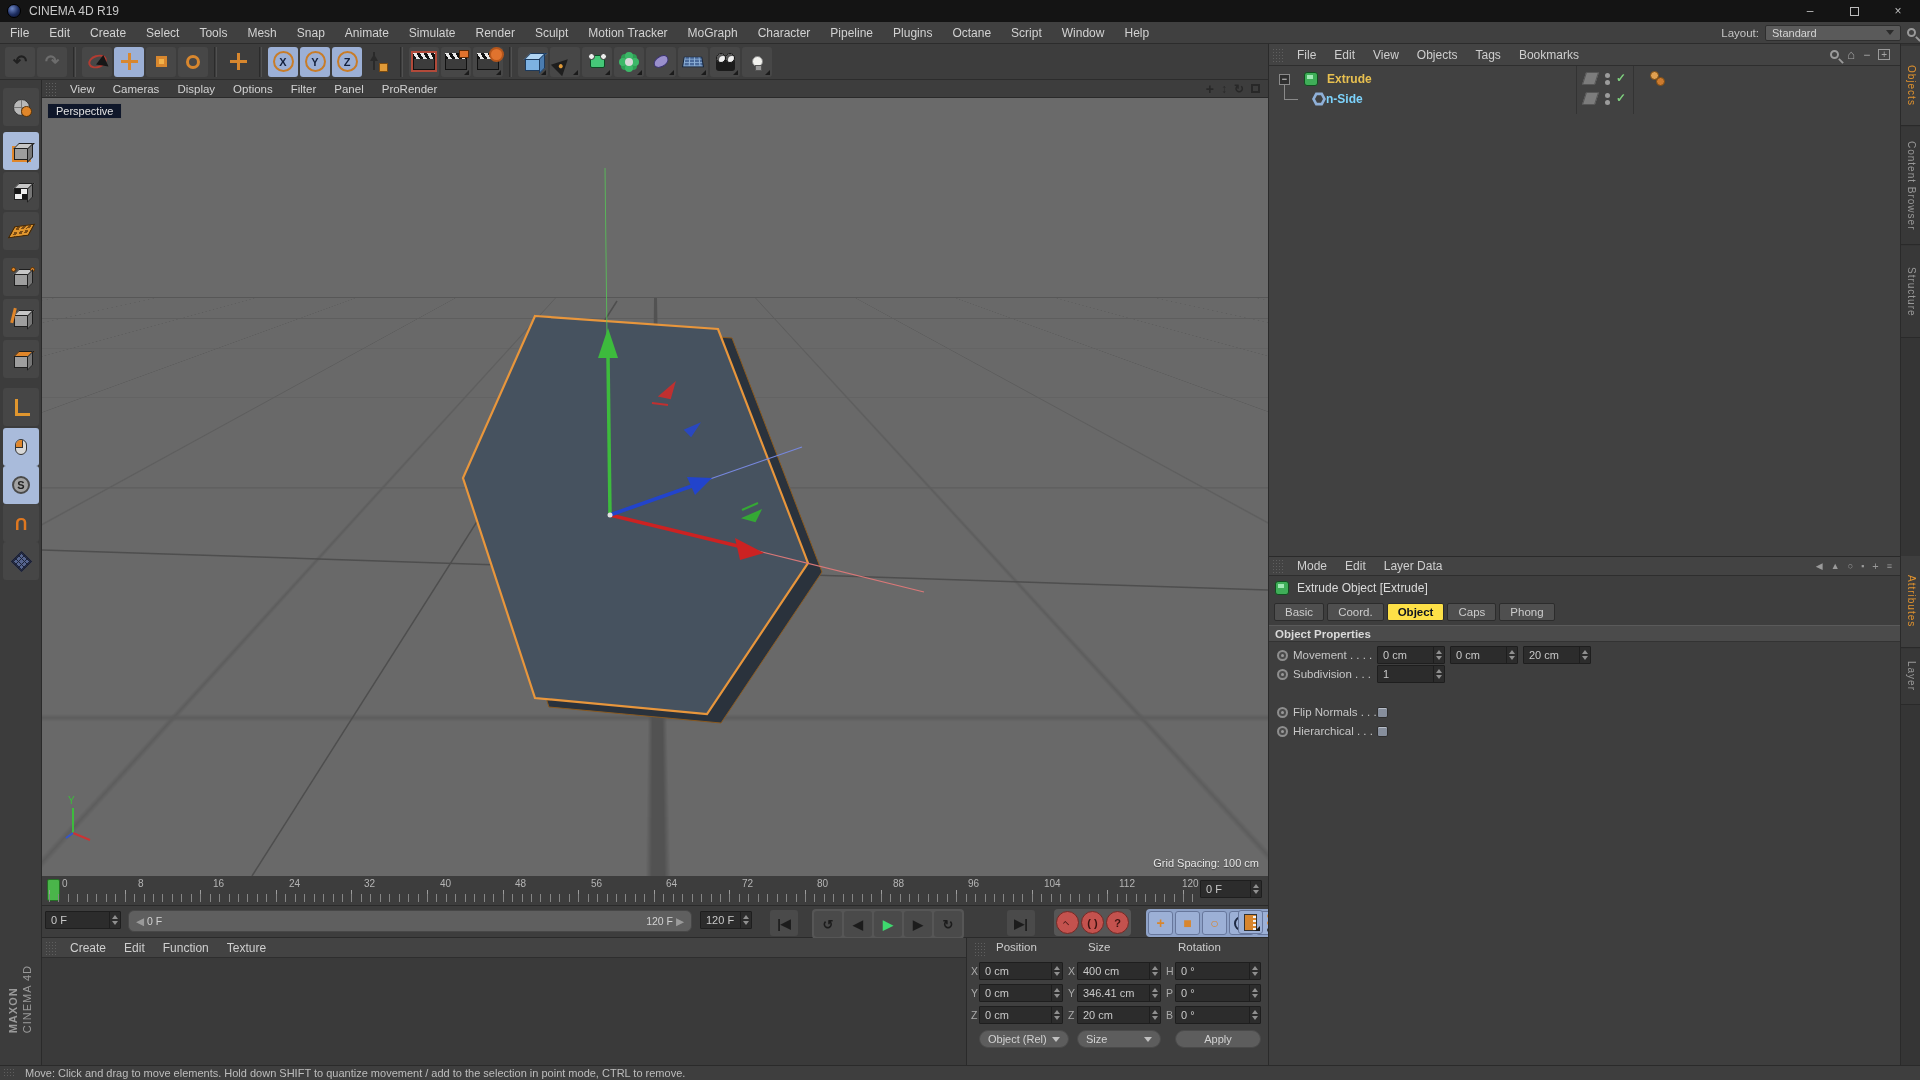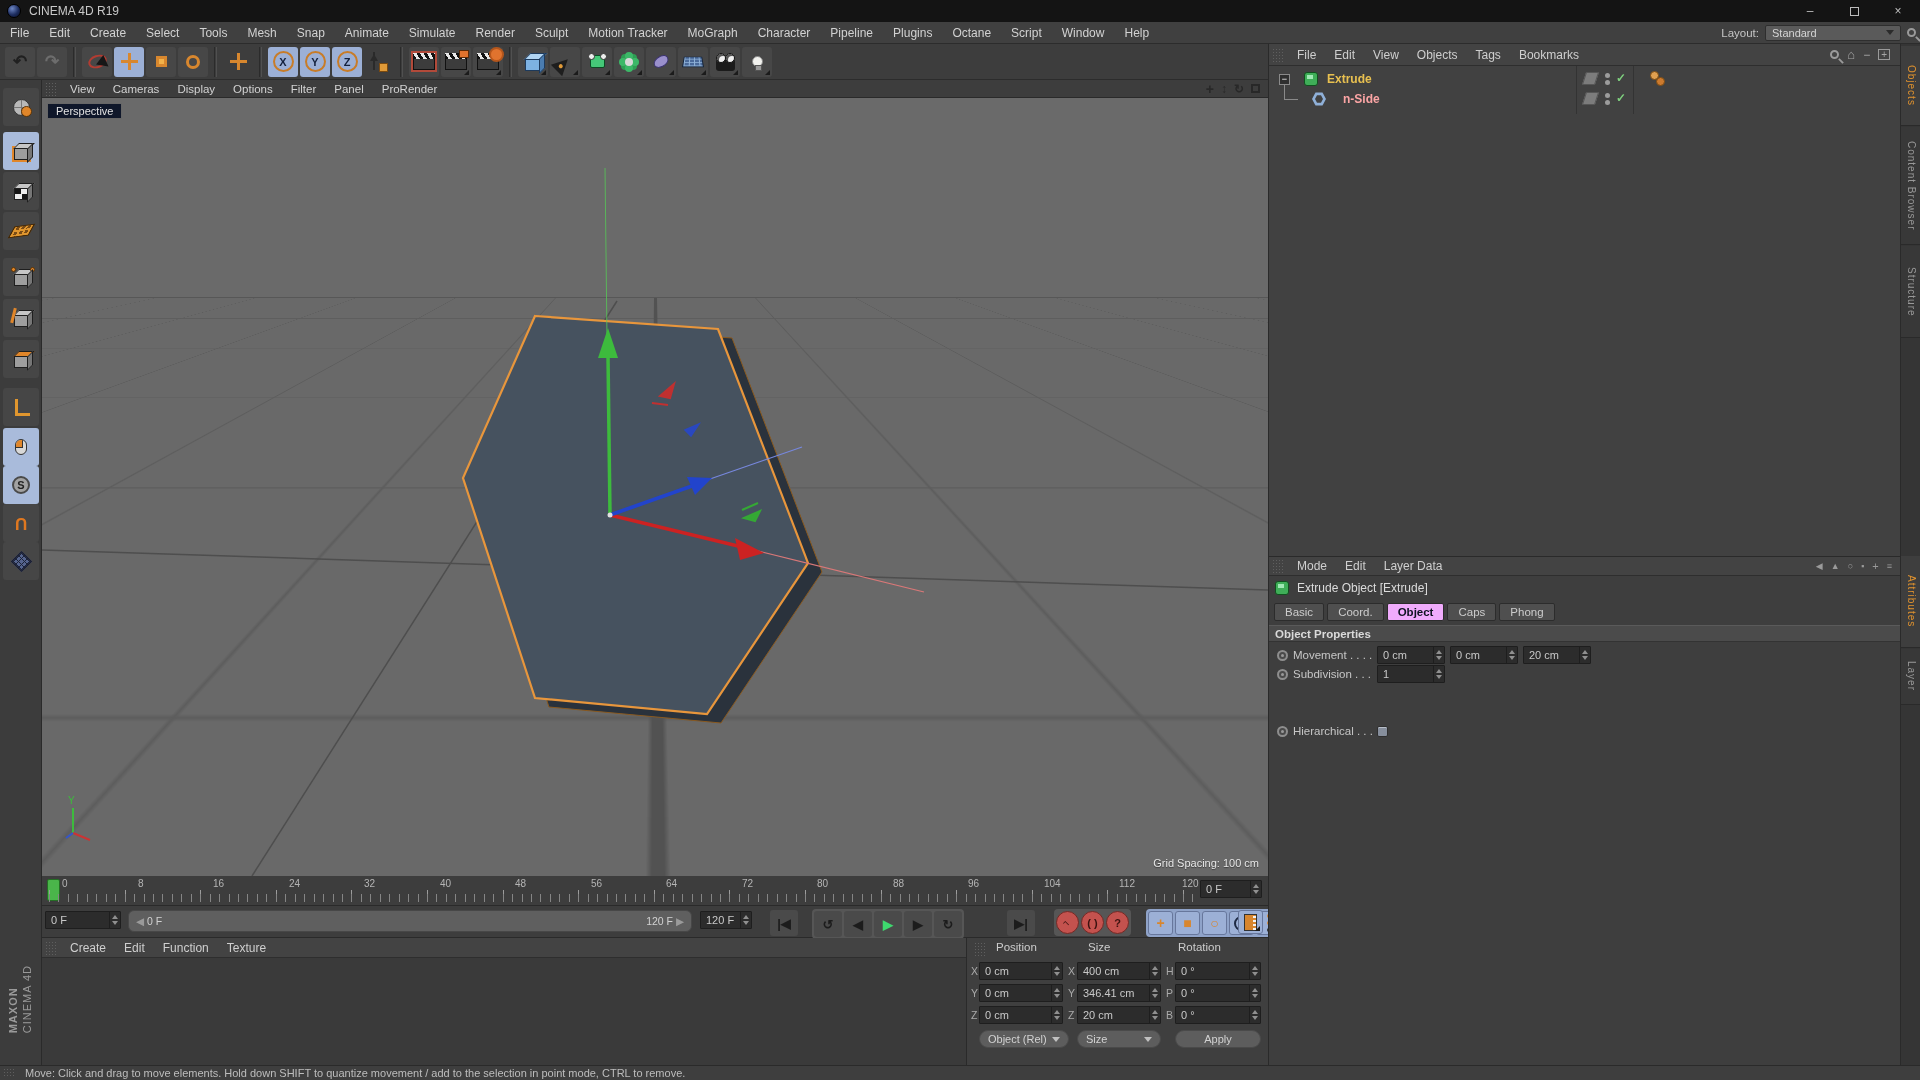--- a/index.html
+++ b/index.html
@@ -147,21 +147,21 @@
   .chk{color:#7ed07e;font-size:12px;font-weight:bold}
   .phong-dots{position:relative;width:16px;height:16px}
   .phong-dots::before{content:"";position:absolute;left:1px;top:1px;width:7px;height:7px;border-radius:50%;background:#e0a050;border:1px solid #7a4c14}
   .phong-dots::after{content:"";position:absolute;left:7px;top:7px;width:7px;height:7px;border-radius:50%;background:#cc7a2e;border:1px solid #7a4c14}
   .attr-header{left:1268px;top:556px;width:632px;height:20px;background:#434343;border-bottom:1px solid #2e2e2e;border-top:1px solid #2a2a2a;border-left:1px solid #2a2a2a;display:flex;align-items:center;font-size:12px;color:#cfcfcf}
   .attr-icons{margin-left:auto;display:flex;gap:8px;padding-right:8px;color:#9a9a9a;font-size:9px;align-items:center}
   .attr-body{left:1268px;top:576px;width:632px;height:489px;background:#3e3e3e;border-left:1px solid #2a2a2a}
   .attr-title{position:absolute;left:6px;top:5px;display:flex;align-items:center;gap:8px;font-size:12px;color:#dcdcdc}
   .tabs{position:absolute;left:5px;top:27px;display:flex;gap:3px}
   .tab{height:18px;padding:0 10px;background:#4f4f4f;border:1px solid #2c2c2c;border-radius:2px;font-size:11.5px;color:#ccc;display:flex;align-items:center}
-  .tab.active{background:#f0abfc;color:#0d1320;font-weight:bold}
+  .tab.active{background:#fde047;color:#0d1320;font-weight:bold}
   .section-bar{position:absolute;left:0;top:49px;width:100%;height:17px;background:#4b4b4b;border-top:1px solid #5a5a5a;border-bottom:1px solid #333;font-size:11.5px;color:#dadada;display:flex;align-items:center;padding-left:6px;font-weight:bold}
   .arow{position:absolute;left:0;width:100%;height:18px;display:flex;align-items:center;font-size:11.5px;color:#c6c6c6}
   .keycirc{width:11px;height:11px;border:2px solid #8e8e8e;border-radius:50%;background:#4a4a4a;margin:0 5px 0 8px;position:relative;flex:none}
   .keycirc::after{content:"";position:absolute;left:2px;top:2px;width:3px;height:3px;border-radius:50%;background:#999}
   .albl{width:84px;white-space:nowrap;overflow:hidden}
   .afld{width:68px;margin-right:5px}
   .chkbox{width:11px;height:11px;background:#868e9c;border:1px solid #2e2e2e;border-radius:2px;box-shadow:inset 0 1px 0 #b8bec8}
   .strip{left:1900px;top:44px;width:20px;height:1021px;background:#353535;border-left:1px solid #2a2a2a}
   .vtab{position:absolute;left:0;width:20px;display:flex;align-items:center;justify-content:center;background:#383838;border-bottom:1px solid #2a2a2a}
   .vtab span{writing-mode:vertical-rl;font-size:10px;color:#999;letter-spacing:1px}
@@ -633,21 +633,21 @@
         <i></i>
       </div>
     <span class="chk" style="position:absolute;left:347px;top:2px">✓</span>
     <div class="phong-dots" style="position:absolute;left:380px;top:1px"></div>
   </div>
   <div class="tree-row" style="top:23px">
     <span class="hexwrap" style="margin-left:43px">
         <span class="hexo"></span>
         <span class="hexi"></span>
       </span>
-    <span style="margin-left:17px;color:#fca5a5">n-Side</span>
+    <span style="margin-left:0;color:#7dd3fc">n-Side</span>
     <div class="vis-sq" style="left:315px;top:3px"></div>
     <div class="vis-dots" style="position:absolute;left:336px;top:2px">
         <i></i>
         <i></i>
       </div>
     <span class="chk" style="position:absolute;left:347px;top:2px">✓</span>
   </div>
 </div>
 
 <div class="abs attr-header">
@@ -706,20 +706,25 @@
     <span class="keycirc"></span>
     <span class="albl">Subdivision . . .</span>
     <div class="fld afld">
         <span class="val">1</span>
         <div class="spin">
           <i class="up"></i>
           <i class="dn"></i>
         </div>
       </div>
   </div>
+  <div class="arow" style="top:127px">
+    <span class="keycirc"></span>
+    <span class="albl">Flip Normals . . .</span>
+    <span class="chkbox"></span>
+  </div>
   <div class="arow" style="top:146px">
     <span class="keycirc"></span>
     <span class="albl">Hierarchical . . .</span>
     <span class="chkbox"></span>
   </div>
 </div>
 
 <div class="abs strip">
   <div class="vtab active" style="top:2px;height:80px">
       <span>Objects</span>

